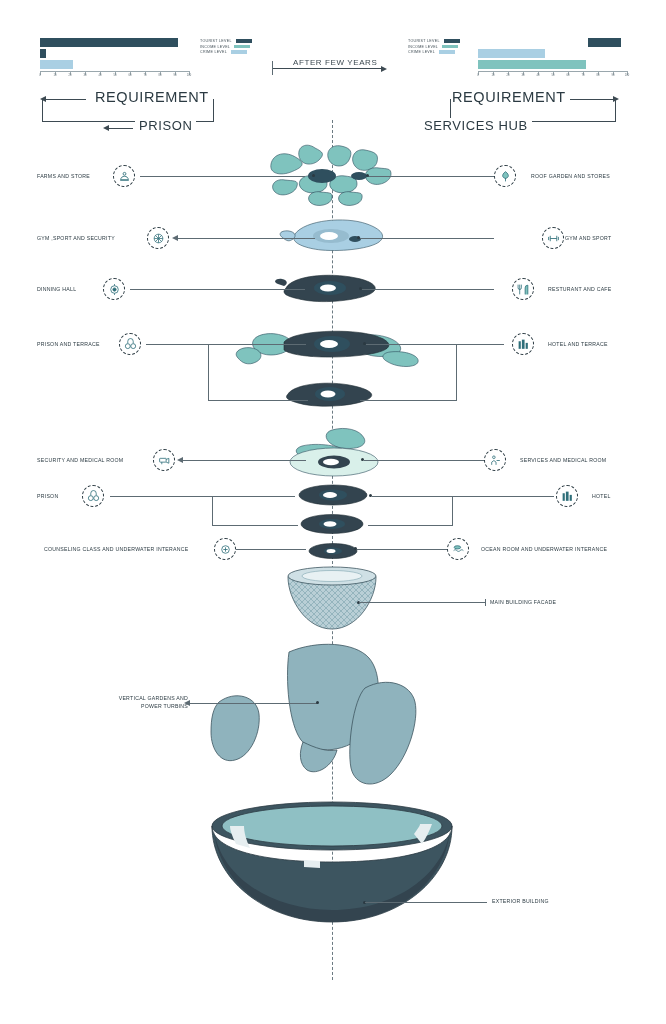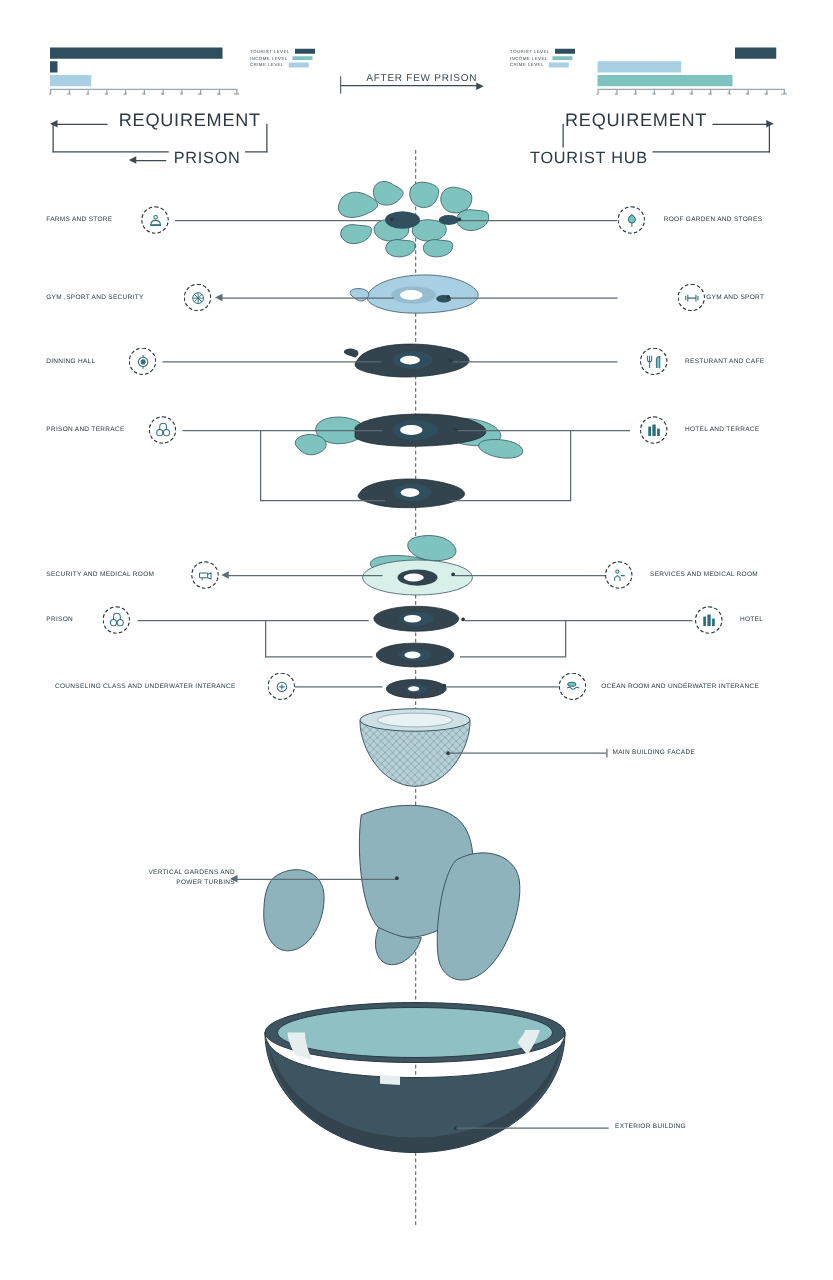--- a/index.html
+++ b/index.html
@@ -151,38 +151,38 @@
         <div class="tlabel" style="left:105px">70</div>
       <div class="tick" style="left:120px"></div>
         <div class="tlabel" style="left:120px">80</div>
       <div class="tick" style="left:135px"></div>
         <div class="tlabel" style="left:135px">90</div>
       <div class="tick" style="left:149px"></div>
         <div class="tlabel" style="left:149px">100</div>
     </div>
   </div>
 
-  <div class="afy" style="left:293px;top:58px;">AFTER FEW PRISON</div>
+  <div class="afy" style="left:293px;top:58px;">AFTER FEW YEARS</div>
   <div class="arrow-line" style="left:272px;top:68px;width:110px;"></div>
   <div class="arrow-head" style="left:381px;top:66px;"></div>
   <div class="vln" style="left:272px;top:61px;height:14px;"></div>
 
   <div class="req" style="left:95px;top:89px;">REQUIREMENT</div>
   <div class="req" style="left:452px;top:89px;">REQUIREMENT</div>
 
   <div class="arrow-line" style="left:42px;top:99px;width:44px;"></div>
   <div class="arrow-head left" style="left:40px;top:96px;"></div>
   <div class="arrow-line" style="left:570px;top:99px;width:44px;"></div>
   <div class="arrow-head" style="left:613px;top:96px;"></div>
 
   <div class="brk" style="left:42px;top:99px;width:170px;height:22px;border-left:1px solid #3d4a52;border-right:1px solid #3d4a52;"></div>
   <div class="brk" style="left:450px;top:99px;width:164px;height:22px;border-left:1px solid #3d4a52;border-right:1px solid #3d4a52;"></div>
 
   <div class="sub" style="left:135px;top:118px;background:#fff;padding:0 4px;">PRISON</div>
-  <div class="sub" style="left:420px;top:118px;background:#fff;padding:0 4px;">TOURIST HUB</div>
+  <div class="sub" style="left:420px;top:118px;background:#fff;padding:0 4px;">SERVICES HUB</div>
 
   <div class="arrow-line" style="left:105px;top:128px;width:28px;"></div>
   <div class="arrow-head left" style="left:103px;top:125px;"></div>
 
   <svg class="fig" style="left:255px;top:140px;" width="160" height="70">
     <g fill="#7fc3be" stroke="#2f4f5e" stroke-width="0.6">
       <path d="M42 18 C30 10 18 14 16 24 C14 34 26 36 36 32 C46 28 52 24 42 18 Z"></path>
       <path d="M60 8 C52 2 42 6 44 16 C46 26 58 26 64 20 C70 14 68 12 60 8 Z"></path>
       <path d="M86 6 C76 4 70 12 74 20 C78 28 90 28 94 20 C98 12 96 8 86 6 Z"></path>
       <path d="M110 10 C100 8 94 18 100 26 C106 34 120 30 122 22 C124 14 120 12 110 10 Z"></path>

